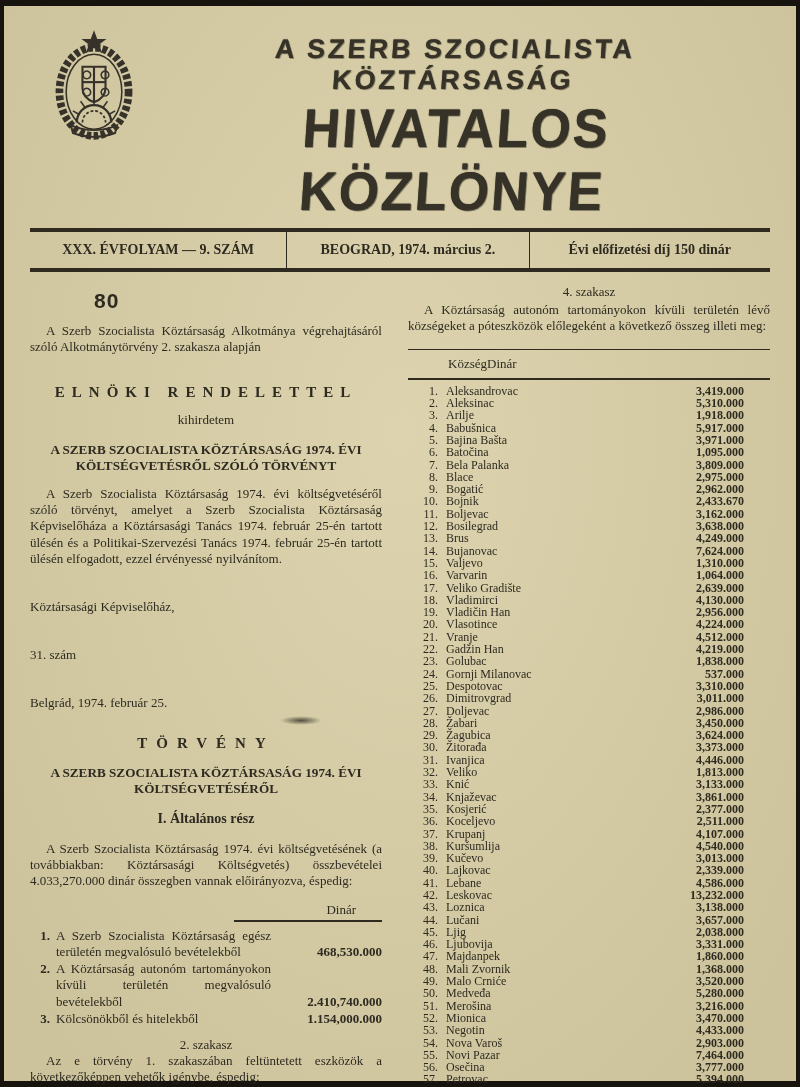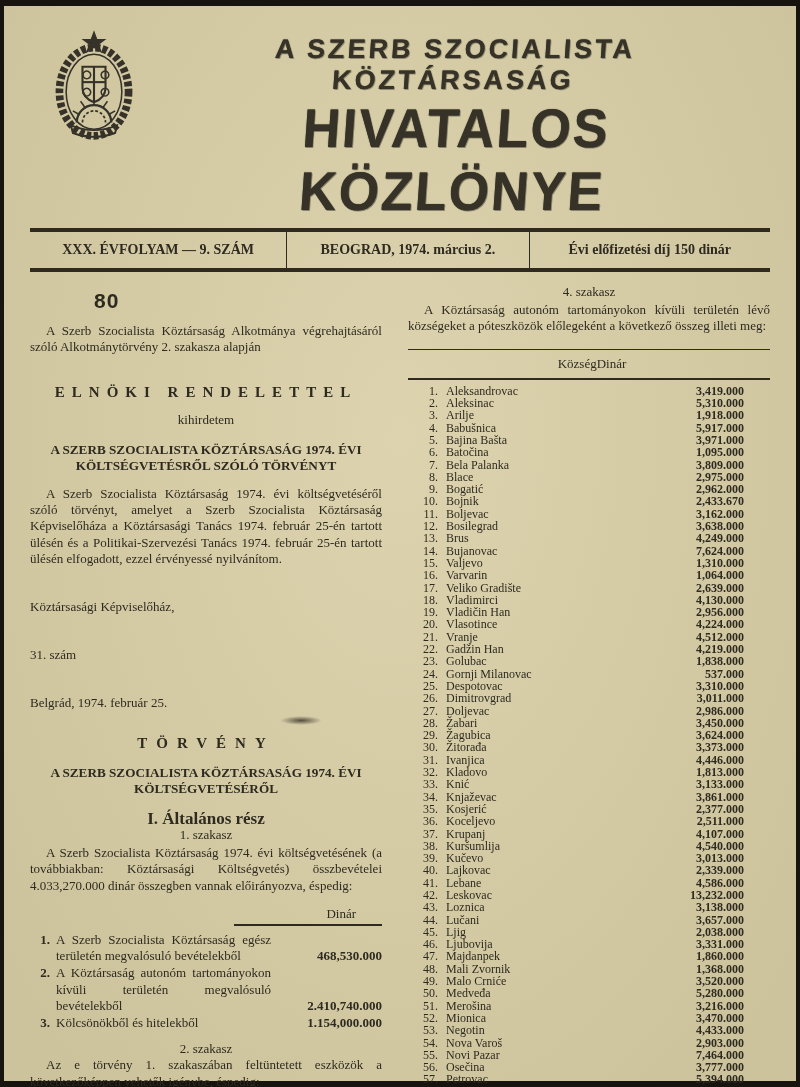--- a/index.html
+++ b/index.html
@@ -67,36 +67,36 @@
   .law-title{font-weight:bold;font-size:13.2px;line-height:16px;margin-bottom:12px;}
   .promulgation{margin-bottom:14px;}
   .issuer p{text-align:left;margin-top:32px;}
   .signature{text-align:right;margin-top:14px;}
   .smudge{
     width:42px;height:9px;margin:4px 60px 0 auto;border-radius:50%;
     background:radial-gradient(ellipse, rgba(40,36,26,.75), rgba(40,36,26,0) 70%);
   }
   .torveny-head{letter-spacing:9px;font-weight:bold;font-size:15px;margin:10px 0 14px;}
   .law-subject{font-weight:bold;font-size:13.2px;line-height:16px;margin-bottom:14px;}
-  .part-head{font-weight:bold;font-size:17px;}
+  .part-head{font-weight:bold;font-size:14px;margin-bottom:14px;}
   .sec-head{margin-bottom:2px;}
   .dinar-label{text-align:right;padding-right:26px;margin-top:12px;}
   .dinar-rule{border:0;border-top:2px solid #2e2a20;width:148px;margin:2px 0 6px auto;}
   .budget-items{margin-bottom:10px;}
   .budget-item{display:flex;align-items:flex-end;margin-bottom:1px;}
   .budget-item .num{flex:0 0 20px;text-align:right;margin-right:6px;align-self:flex-start;font-weight:bold;}
   .budget-item .label{flex:0 0 215px;text-align:justify;}
   .budget-item .amount{flex:1;text-align:right;font-weight:bold;white-space:nowrap;}
   .sec2 p{margin-bottom:0;}
   
   .sec4-head{margin-bottom:2px;}
   .sec4-body{margin-bottom:14px;}
   .muni-table{margin-top:4px;}
   .muni-header{
-    display:flex;justify-content:center;
+    display:flex;justify-content:flex-start;
     border-top:1.5px solid #2e2a20;border-bottom:2.5px solid #2e2a20;
     padding:6px 34px 6px 40px;font-size:13px;
   }
   .muni-rows{padding-top:5px;}
   .muni-row{display:flex;font-size:12px;line-height:12.3px;}
   .muni-row .num{flex:0 0 30px;text-align:right;margin-right:8px;}
   .muni-row .name{flex:1;text-align:left;}
   .muni-row .amount{flex:0 0 110px;text-align:right;font-weight:bold;padding-right:26px;white-space:nowrap;}
   svg .ink{stroke:#36322a;fill:none;}
 </style>
@@ -162,21 +162,20 @@
         <p>Belgrád, 1974. február 25.</p>
       </div>
       <div class="smudge"></div>
       <p class="c torveny-head">TÖRVÉNY</p>
       <div class="c law-subject">
         <span>A SZERB SZOCIALISTA KÖZTÁRSASÁG 1974. ÉVI</span><br>
         <span>KÖLTSÉGVETÉSÉRŐL</span>
       </div>
       <p class="c part-head">I. Általános rész</p>
 
-      <p class="c sec-head">1. szakasz</p>
       <p class="indent">A Szerb Szocialista Köztársaság 1974. évi költségvetésének (a továbbiakban: Köztársasági Költségvetés) összbevételei 4.033,270.000 dinár összegben vannak előirányozva, éspedig:</p>
       <p class="dinar-label">Dinár</p>
       <hr class="dinar-rule">
       <div class="budget-items">
 
           <div class="budget-item">
             <span class="num">1.</span>
             <span class="label">A Szerb Szocialista Köztársaság egész területén megvalósuló bevételekből</span>
             <span class="amount">468,530.000</span>
           </div>
@@ -395,21 +394,21 @@
             </div>
 
             <div class="muni-row">
               <span class="num">31.</span>
               <span class="name">Ivanjica</span>
               <span class="amount">4,446.000</span>
             </div>
 
             <div class="muni-row">
               <span class="num">32.</span>
-              <span class="name">Kladovo</span>
+              <span class="name">Veliko</span>
               <span class="amount">1,813.000</span>
             </div>
 
             <div class="muni-row">
               <span class="num">33.</span>
               <span class="name">Knić</span>
               <span class="amount">3,133.000</span>
             </div>
 
             <div class="muni-row">

